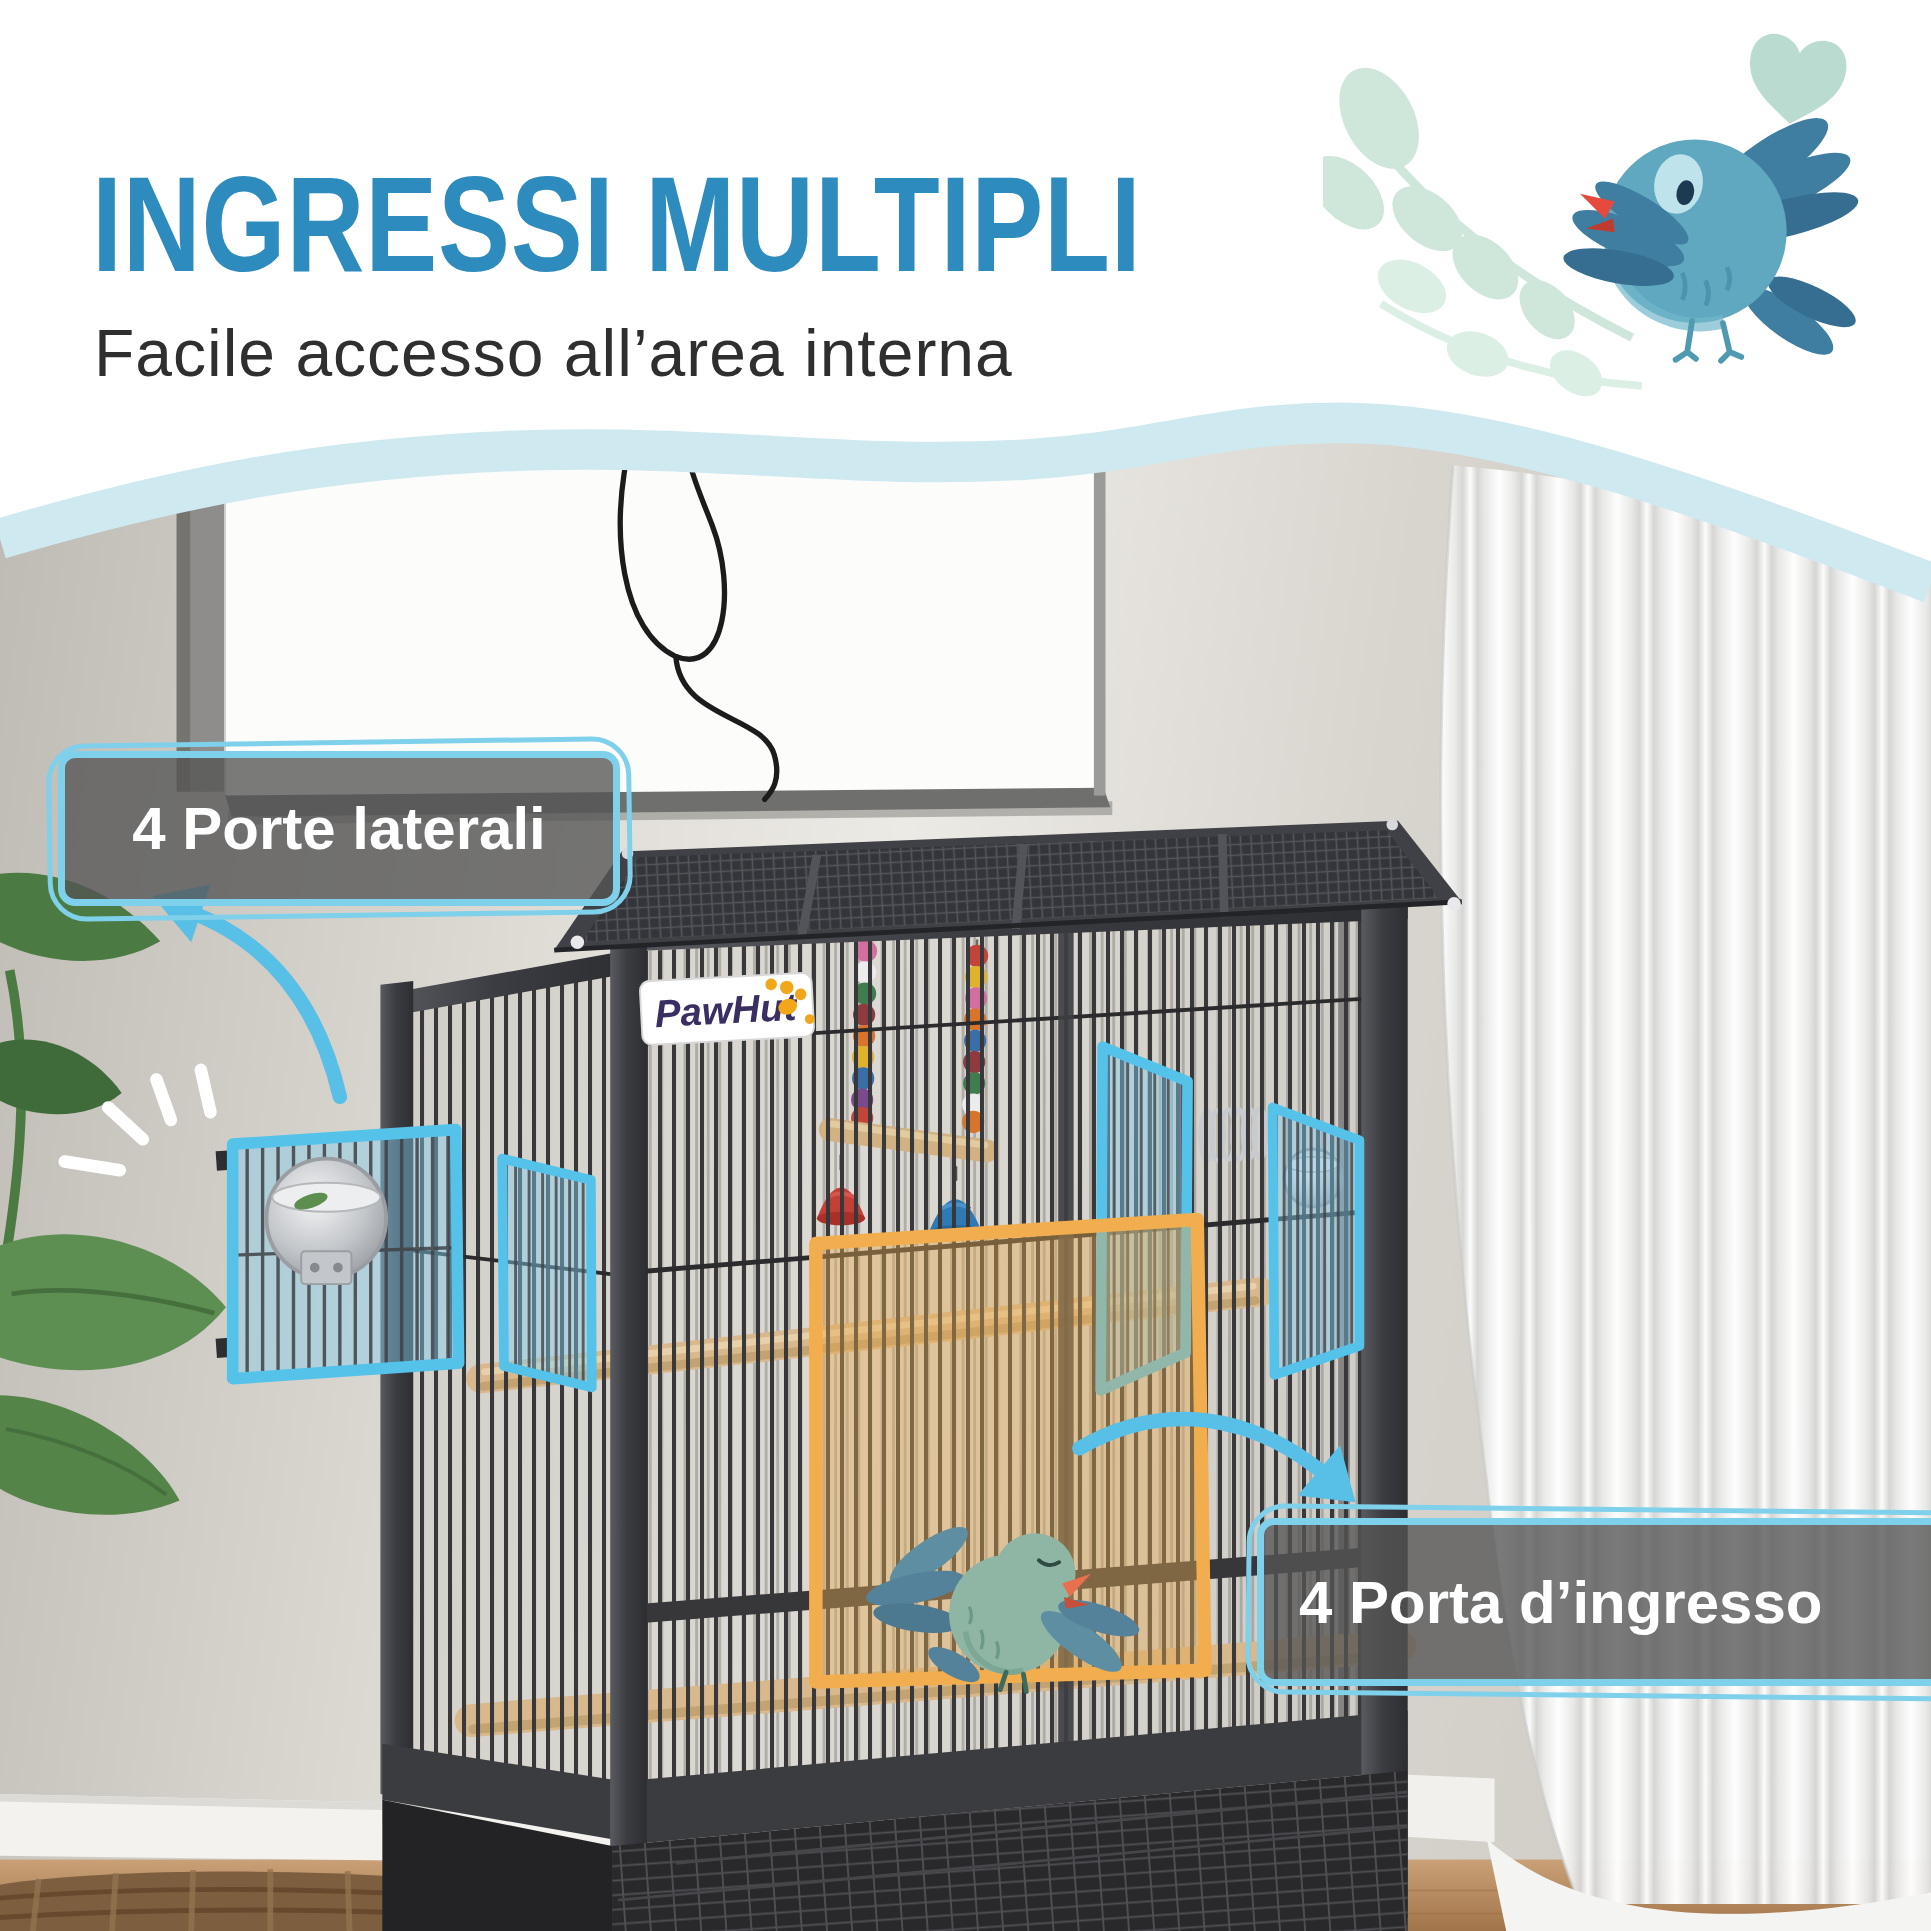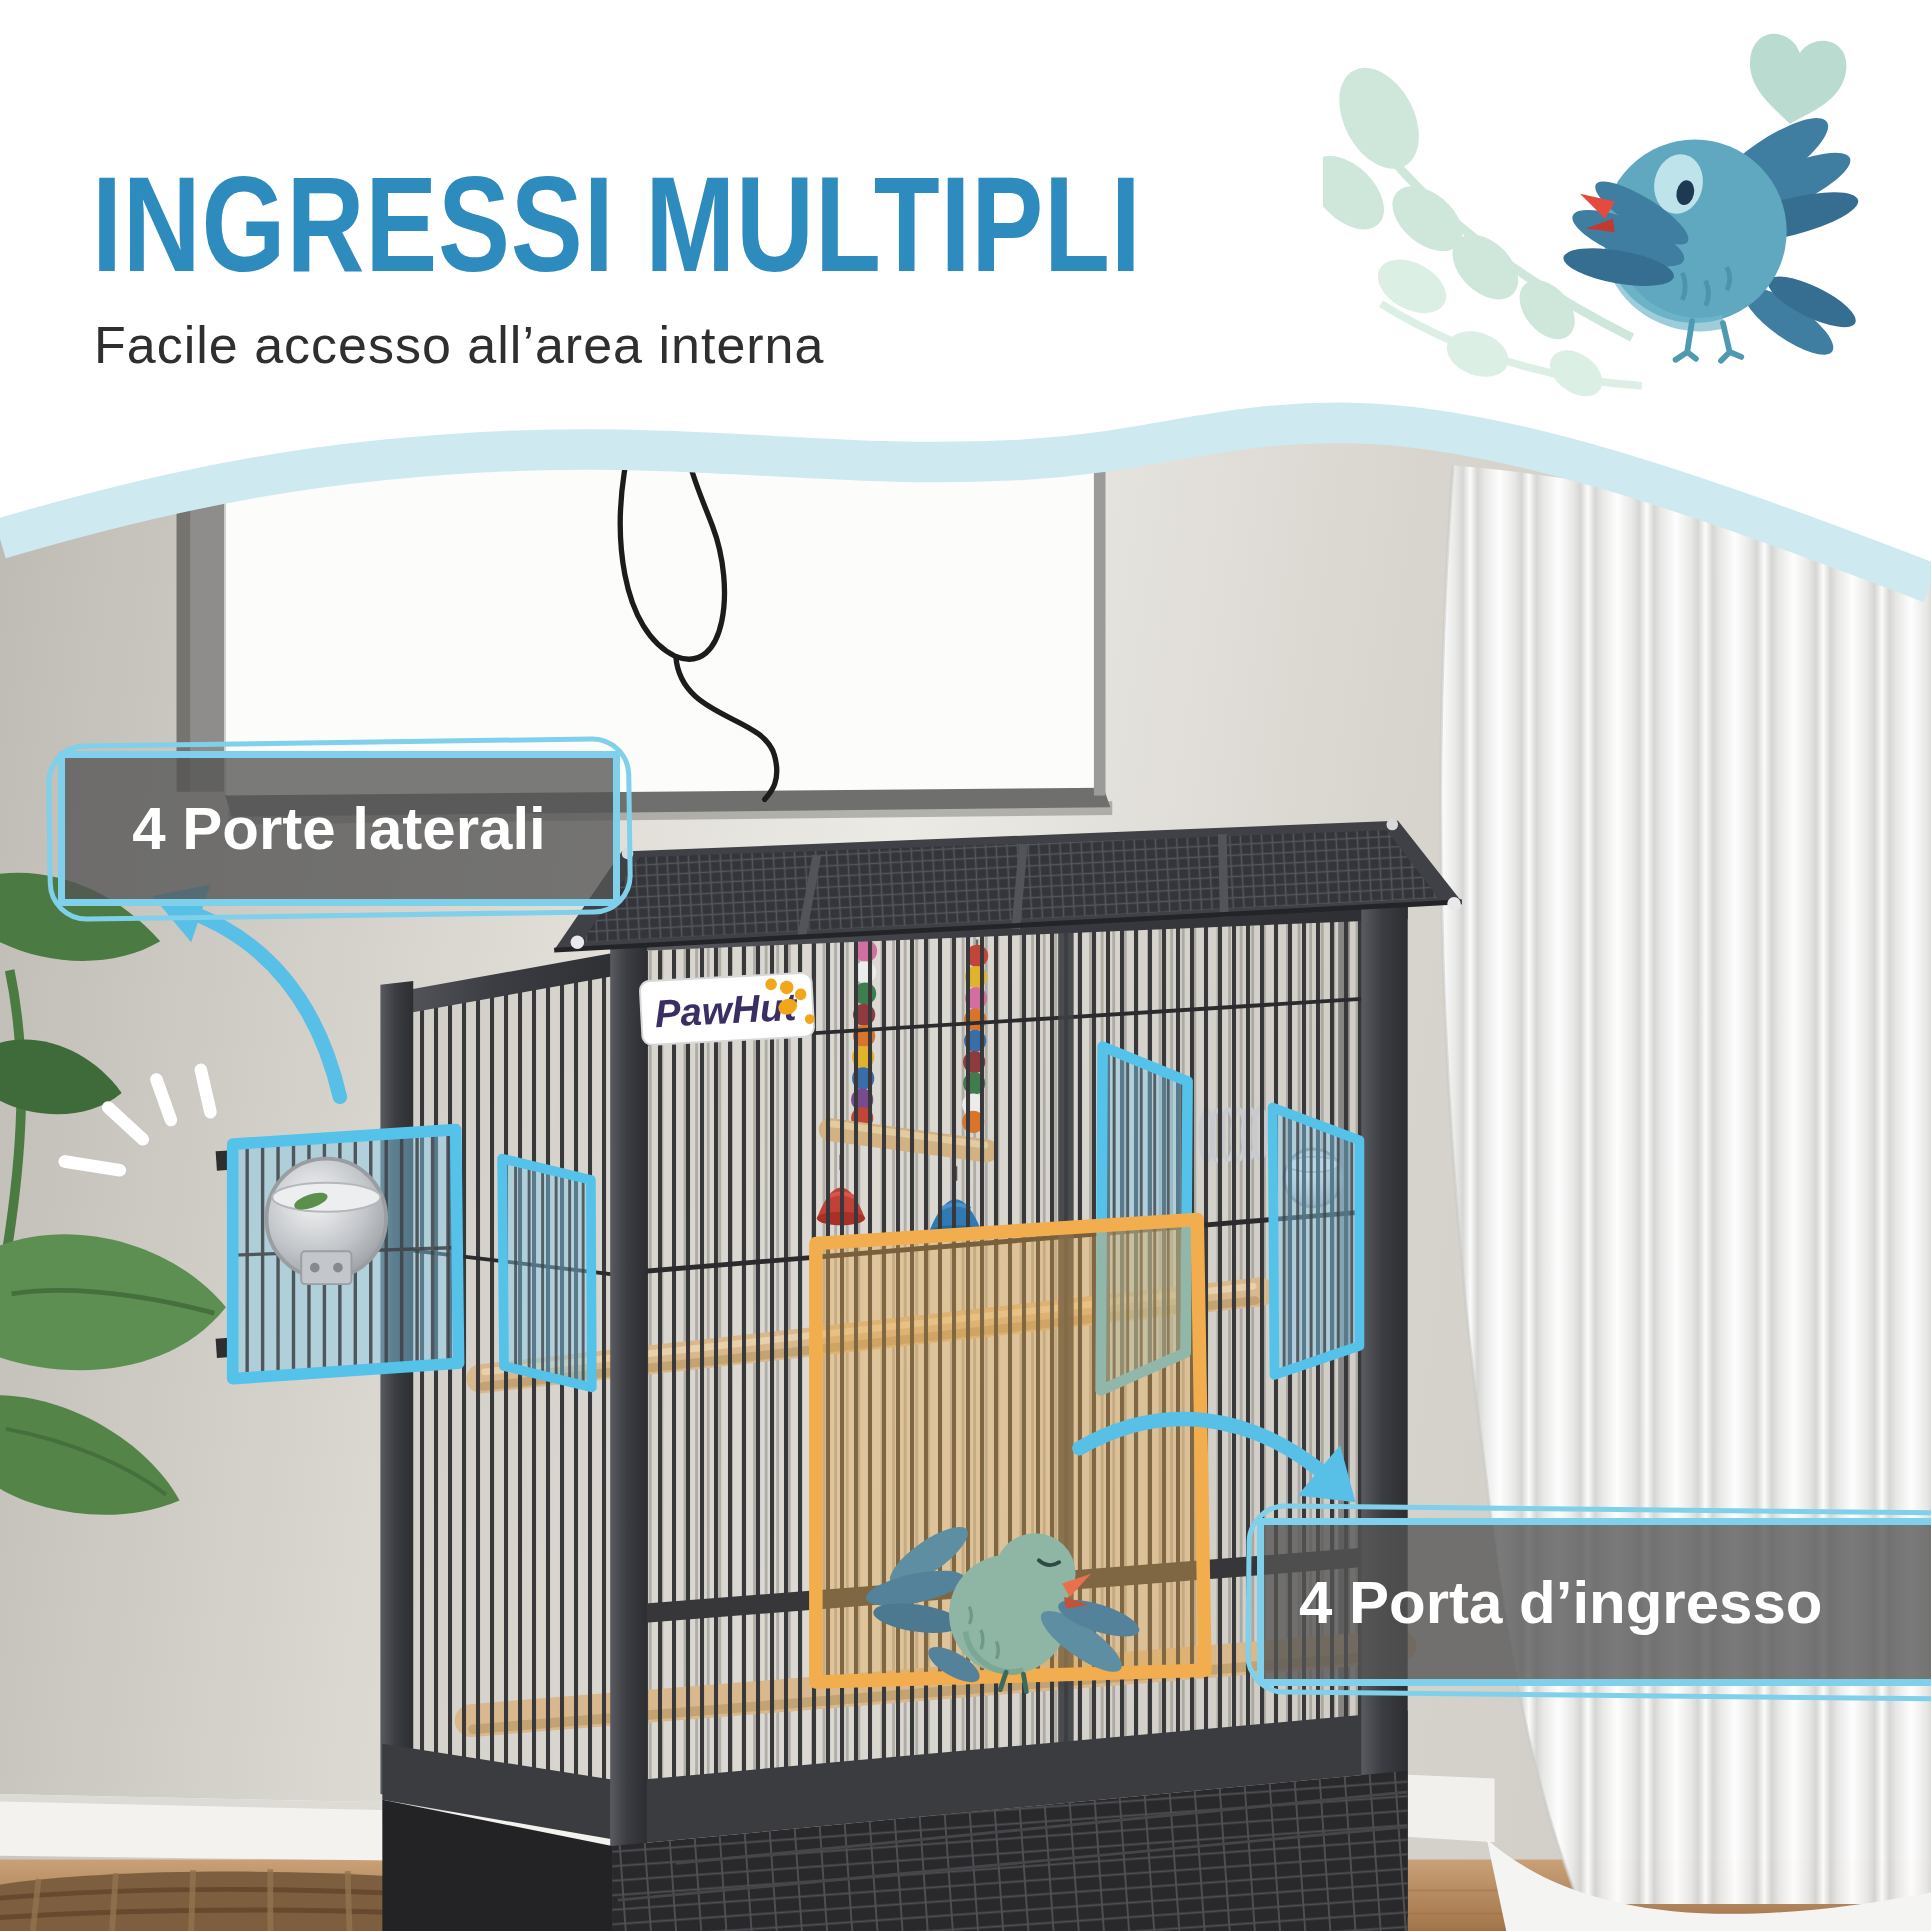--- a/index.html
+++ b/index.html
@@ -10,26 +10,26 @@
   #stage svg{display:block;}
   .scene{position:absolute;left:0;top:0;}
   .wave{position:absolute;left:0;top:0;pointer-events:none;}
   .header-title{
     position:absolute;left:92px;top:147px;
     font-size:135px;font-weight:bold;color:var(--title_blue,#2e8bbd);
     transform:scaleX(0.8);transform-origin:left top;white-space:nowrap;letter-spacing:1px;
   }
   .header-subtitle{
     position:absolute;left:94px;top:315px;
-    font-size:52px;font-weight:400;color:#2f2f2f;letter-spacing:1px;white-space:nowrap;
+    font-size:66px;font-weight:400;color:#2f2f2f;letter-spacing:1px;white-space:nowrap;
   }
   .bird-illu{position:absolute;left:1323px;top:13.5px;}
   .badge{
     position:absolute;background:var(--badge_bg_gray,rgba(85,85,85,.78));
-    border:7.7px solid var(--badge_border_blue,#7fd0ea);border-radius:4px;
+    border:7.7px solid var(--badge_border_blue,#7fd0ea);border-radius:17px;
     display:flex;align-items:center;justify-content:center;
     color:#ffffff;font-weight:bold;white-space:nowrap;
   }
   .badge::before{
     content:"";position:absolute;inset:-18.3px;border:5.8px solid var(--badge_border_blue,#7fd0ea);
     border-radius:39px;pointer-events:none;
   }
   .badge-side{left:58px;top:751px;width:548px;height:141px;font-size:60px;}
   .badge-side::before{transform:rotate(-0.8deg);}
   .badge-front{left:1257px;top:1518px;width:670px;height:154px;font-size:60px;justify-content:flex-start;padding-left:35px;}

